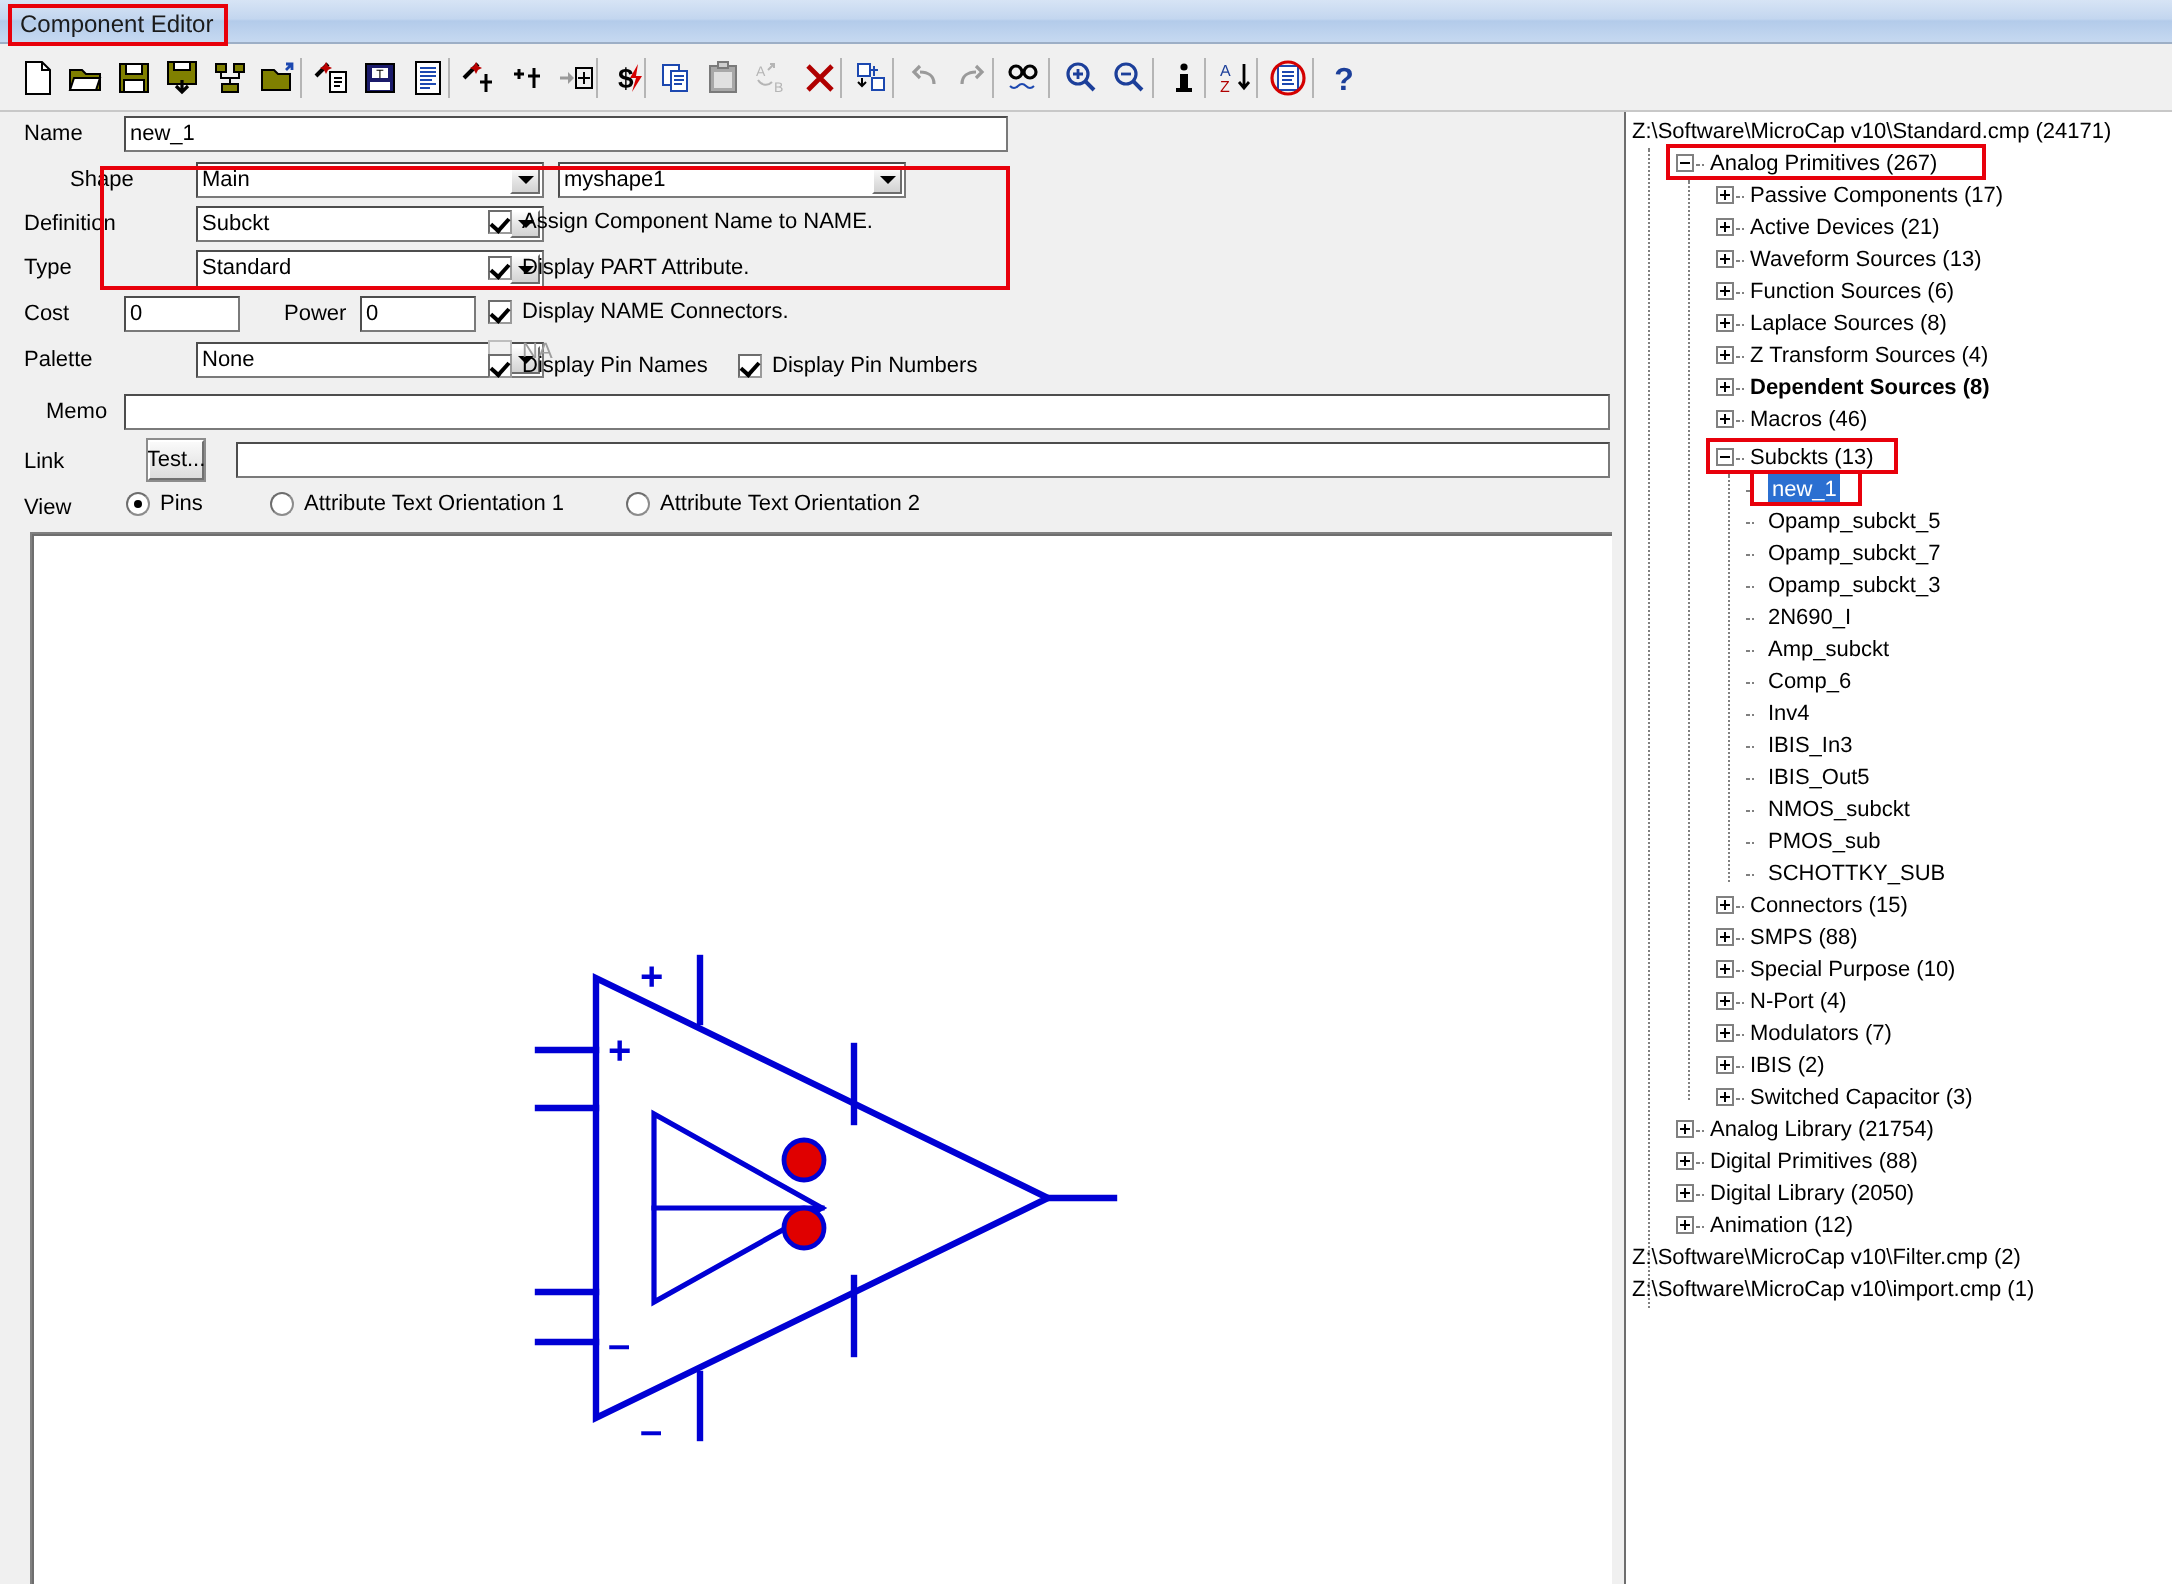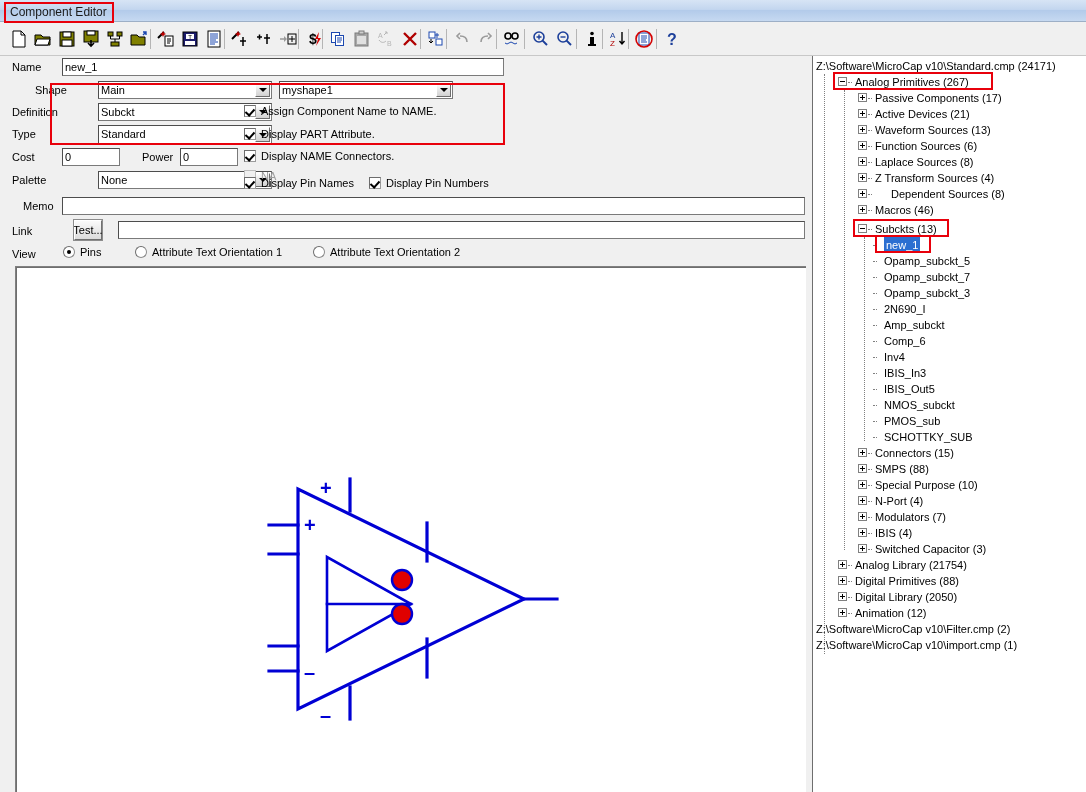--- a/index.html
+++ b/index.html
@@ -545,21 +545,21 @@
     <span class="txt" style="left:17px;">Laplace Sources (8)</span>
   </div>
   <div class="tnode" style="left:45px; top:114px;">
     <span class="expander plus"></span>
     <span class="dash"></span>
     <span class="txt" style="left:17px;">Z Transform Sources (4)</span>
   </div>
   <div class="tnode" style="left:45px; top:130px;">
     <span class="expander plus"></span>
     <span class="dash"></span>
-    <span class="txt" style="left:33px;">Dependent Sources (8)</span>
+    <span class="txt" style="left:17px;font-weight:bold;">Dependent Sources (8)</span>
   </div>
   <div class="tnode" style="left:45px; top:146px;">
     <span class="expander plus"></span>
     <span class="dash"></span>
     <span class="txt" style="left:17px;">Macros (46)</span>
   </div>
 
   <div class="tnode" style="left:45px; top:165px;">
     <span class="expander"></span>
     <span class="dash"></span>
@@ -645,21 +645,21 @@
     <span class="txt" style="left:17px;">N-Port (4)</span>
   </div>
   <div class="tnode" style="left:45px; top:453px;">
     <span class="expander plus"></span>
     <span class="dash"></span>
     <span class="txt" style="left:17px;">Modulators (7)</span>
   </div>
   <div class="tnode" style="left:45px; top:469px;">
     <span class="expander plus"></span>
     <span class="dash"></span>
-    <span class="txt" style="left:17px;">IBIS (4)</span>
+    <span class="txt" style="left:17px;">IBIS (2)</span>
   </div>
   <div class="tnode" style="left:45px; top:485px;">
     <span class="expander plus"></span>
     <span class="dash"></span>
     <span class="txt" style="left:17px;">Switched Capacitor (3)</span>
   </div>
 
   <div class="tnode" style="left:25px; top:501px;">
     <span class="expander plus"></span>
     <span class="dash"></span>

